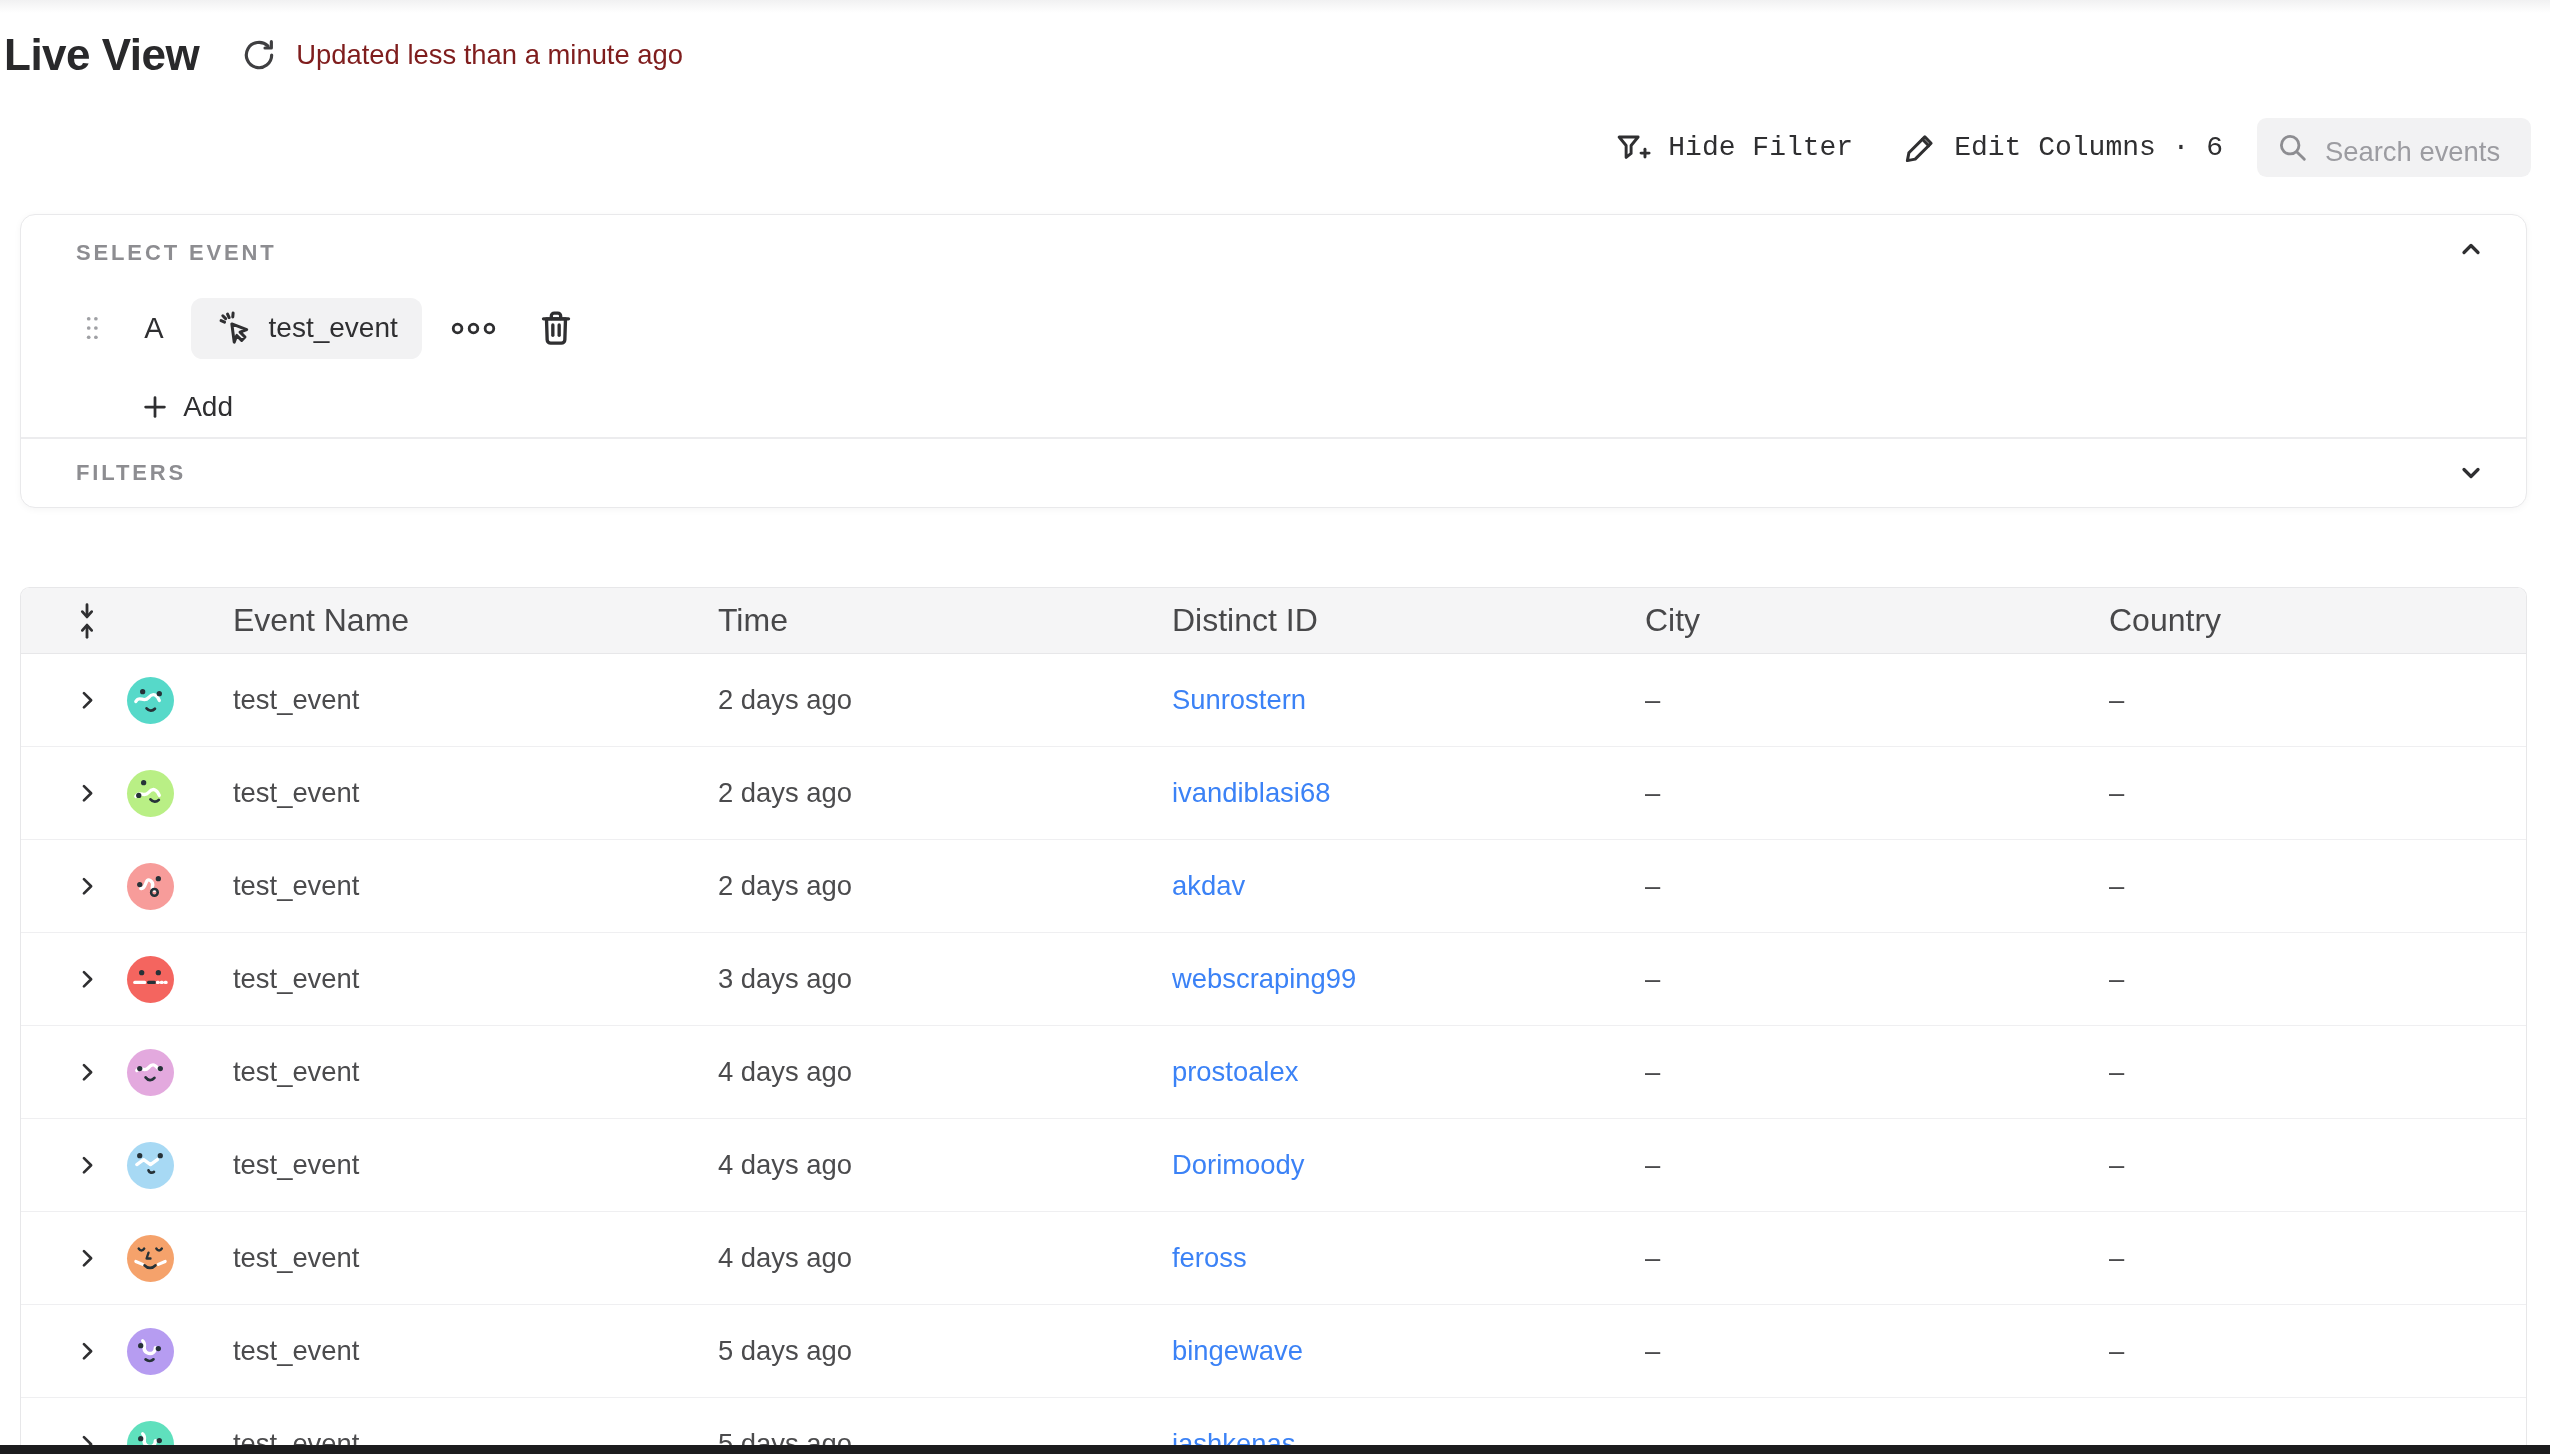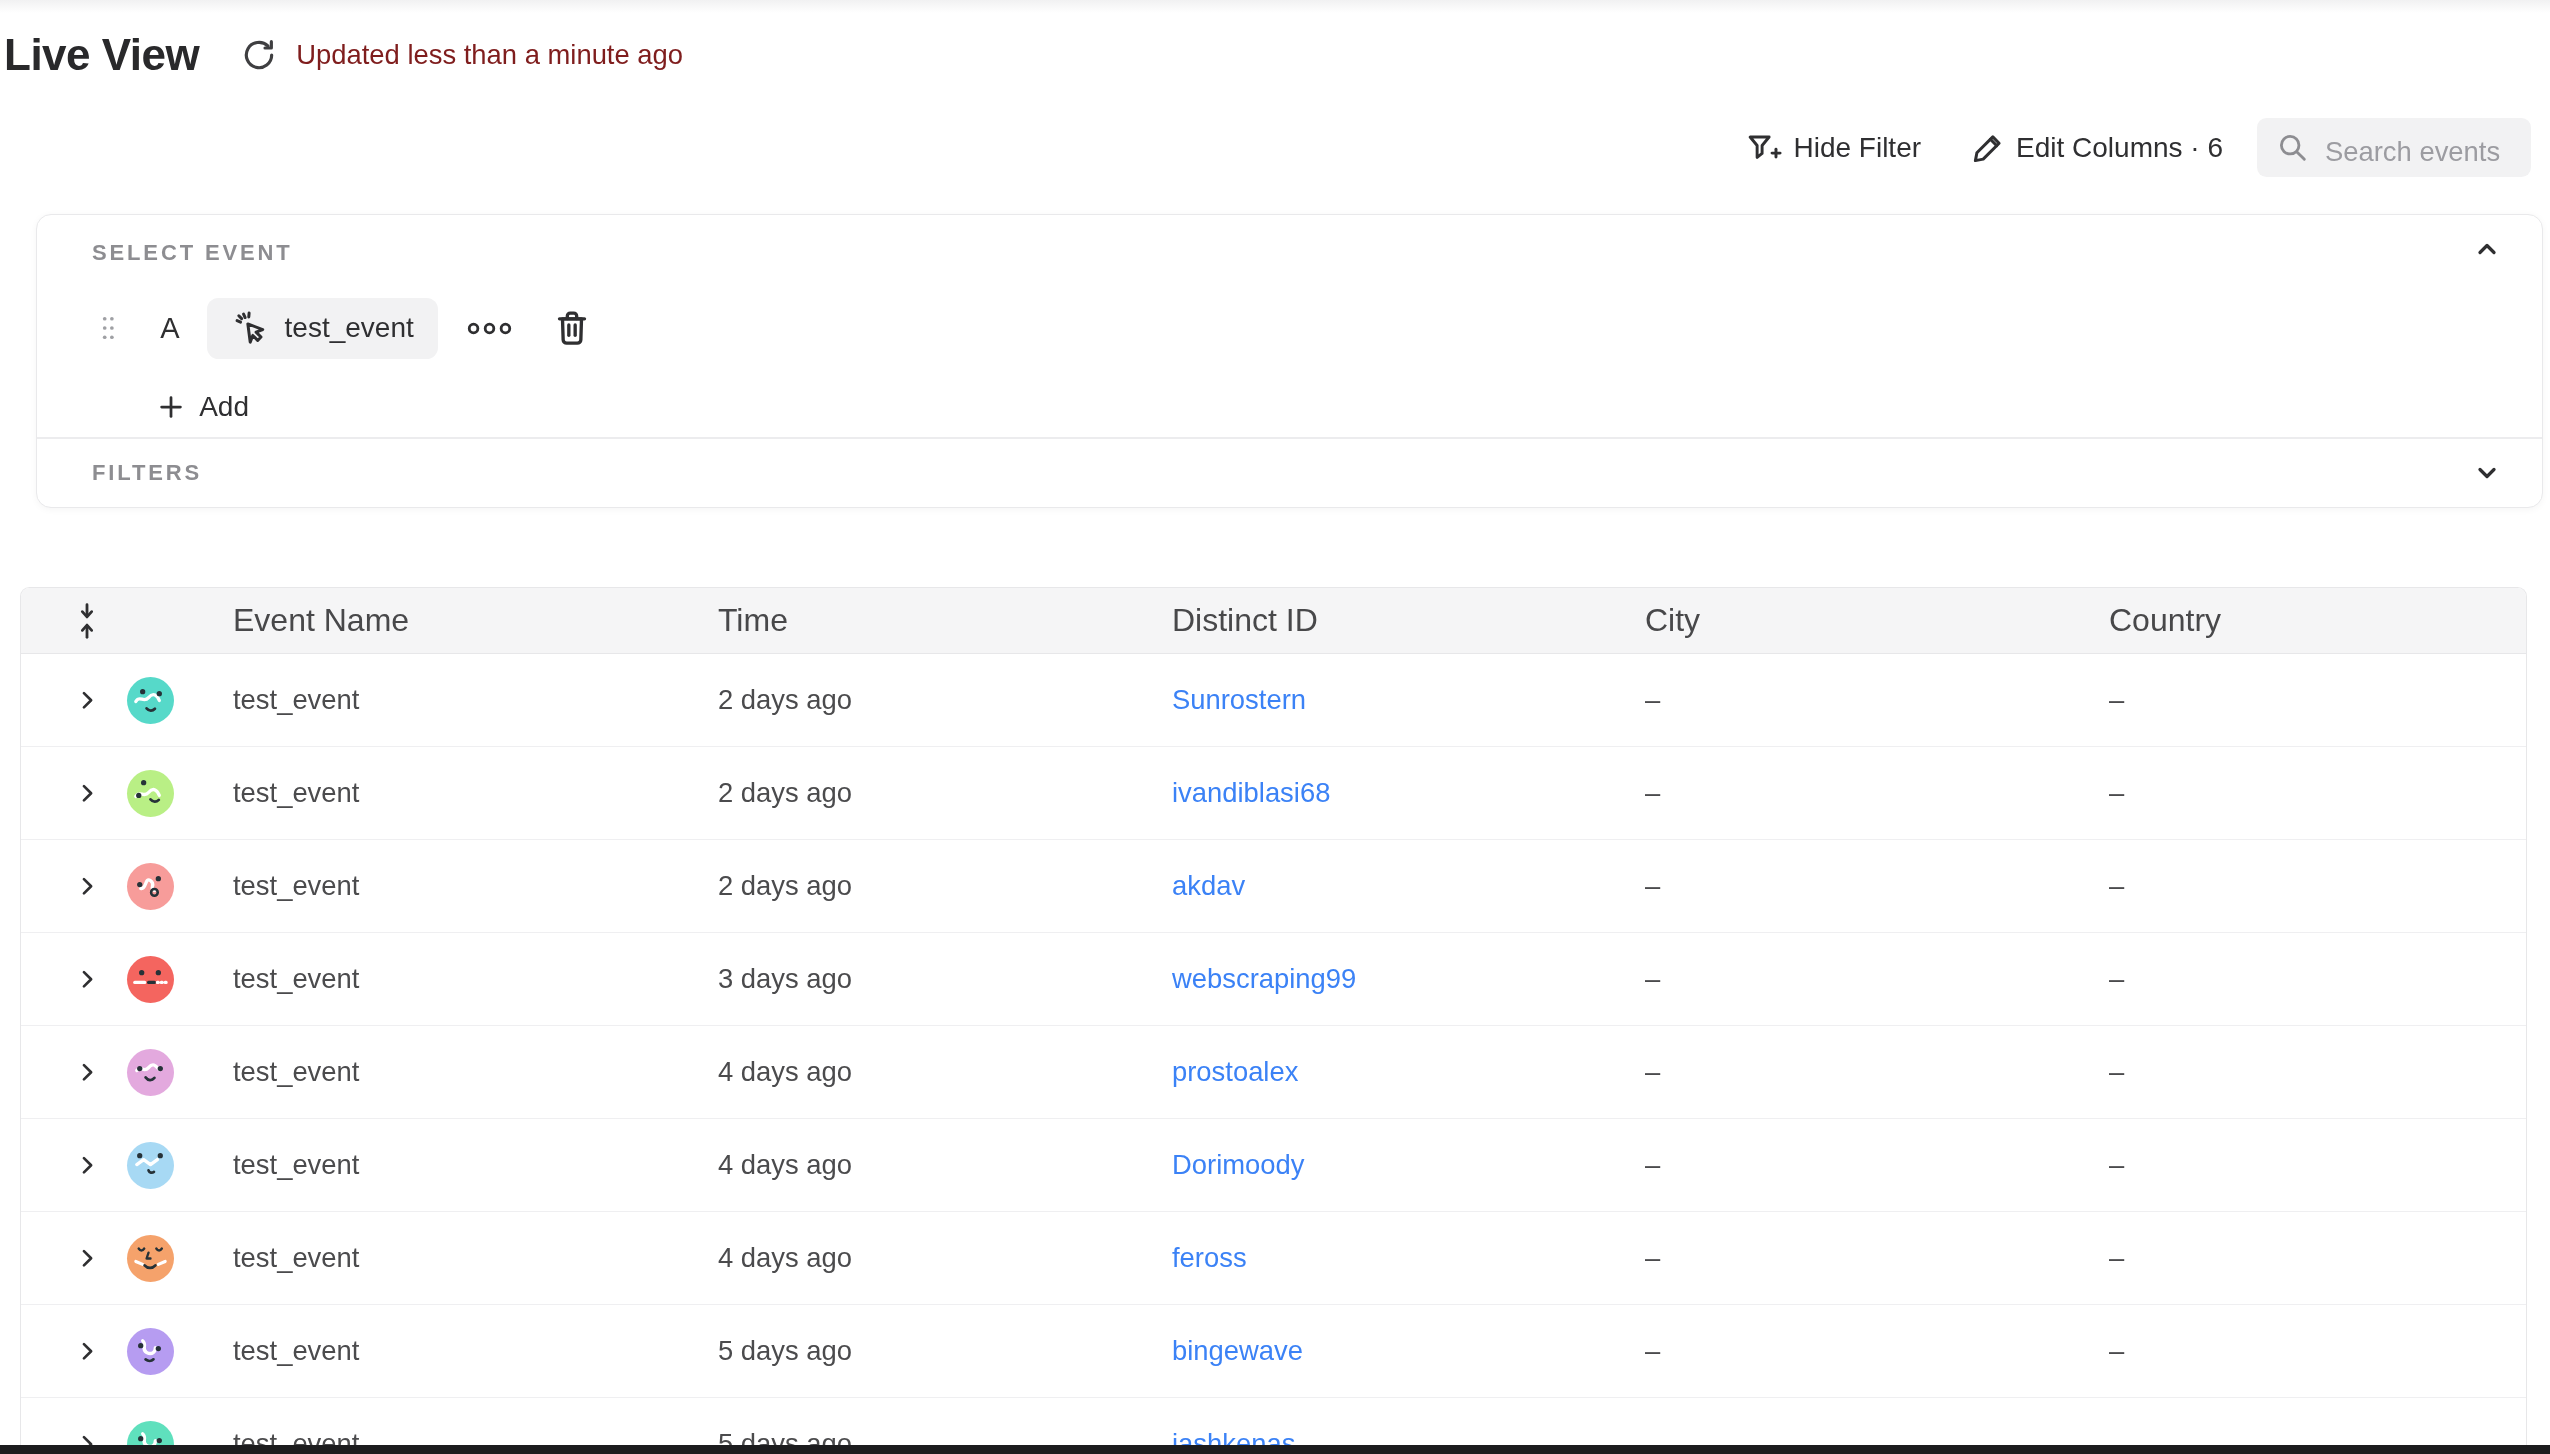--- a/index.html
+++ b/index.html
@@ -15,31 +15,31 @@
   .page-header { position:absolute; top:21px; left:4px; height:68px;
     display:flex; align-items:center; }
   .page-title { font-size:44px; font-weight:700; color:#29292b; letter-spacing:-0.5px; }
   .refresh-btn { margin-left:40px; width:40px; height:40px; border:none; background:none;
     cursor:pointer; display:flex; align-items:center; justify-content:center; }
   .updated { margin-left:17px; font-size:27.4px; color:#7f1d1d; }
 
   
   .toolbar { position:absolute; top:118px; right:19px; height:59px;
     display:flex; align-items:center; }
-  .tb-btn { display:flex; align-items:center; gap:10px; border:none; background:none;
-    cursor:pointer; font-family:Liberation Sans, sans-serif; font-size:28px; font-weight:500; color:#2f2f31; }
+  .tb-btn { display:flex; align-items:center; gap:16px; border:none; background:none;
+    cursor:pointer; font-family:Liberation Mono, monospace; font-size:28px; font-weight:500; color:#2f2f31; }
   .tb-btn + .tb-btn { margin-left:49px; }
   .search-box { margin-left:34px; width:274px; height:59px; background:#f2f2f3;
     border-radius:9.5px; display:flex; align-items:center; padding:0 17px 0 19px; }
   .search-box input { border:none; background:transparent; outline:none; width:100%;
     margin-left:15px; font-family:inherit; font-size:27.4px; color:#3a3a3c;margin-top:8px; }
   .search-box input::placeholder { color:#9c9ca1; }
 
   
-  .card { position:absolute; left:36px; top:214px; width:2507px; height:294px;
+  .card { position:absolute; left:20px; top:214px; width:2507px; height:294px;
     background:#fff; border:1.9px solid #e9e9eb; border-radius:15px;
     box-shadow:0 1.9px 7.6px rgba(0,0,0,0.04); }
   .section-label { font-size:22px; font-weight:700; letter-spacing:0.13em;
     color:#8d8d91; }
   .sec-select { position:relative; height:222px; padding:24.6px 0 0 55px; }
   .sec-chevron { position:absolute; right:38px; border:none; background:none; cursor:pointer;
     width:34px; height:34px; display:flex; align-items:center; justify-content:center; }
   .sec-chevron.up { top:17px; }
   .divider { height:1.9px; background:#ececee; width:100%; }
   .event-row { margin-top:32px; display:flex; align-items:center; height:61px; }

